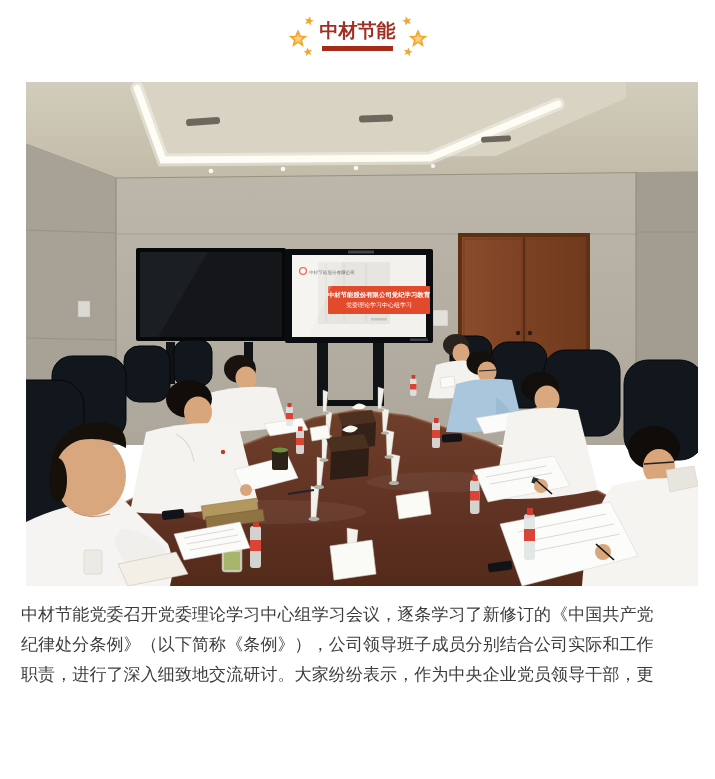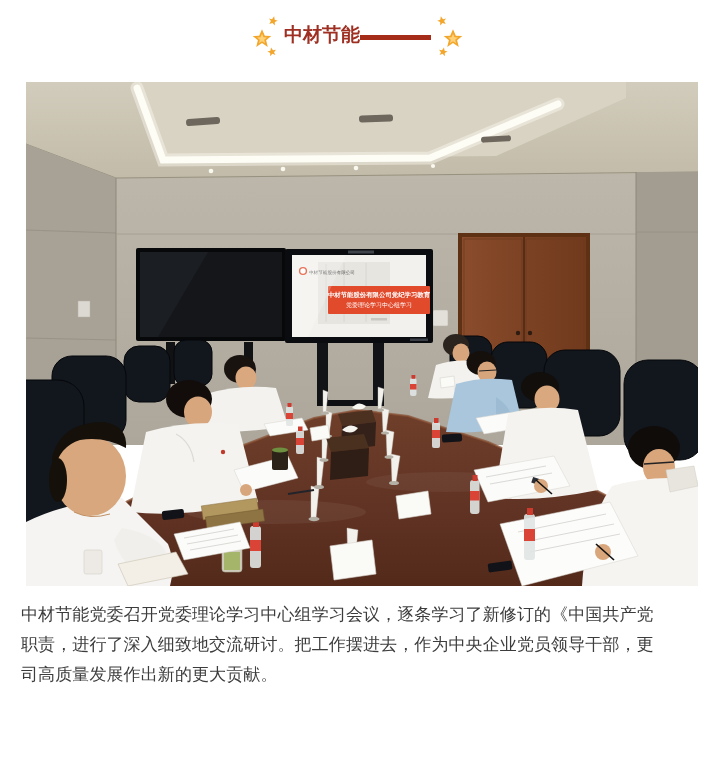--- a/index.html
+++ b/index.html
@@ -6,21 +6,21 @@
   body{
     width:715px;height:779px;background:#ffffff;position:relative;overflow:hidden;
     font-family:"Liberation Sans", sans-serif;
   }
   
   .badge{
     position:absolute;top:9px;left:0;right:0;height:52px;
     display:flex;justify-content:center;align-items:center;gap:6px;
   }
   .badge svg.stars{width:26px;height:46px;display:block;}
-  .brand{display:flex;flex-direction:row;align-items:center;}
+  .brand{display:flex;flex-direction:column;align-items:center;}
   .brand-title{
     font-size:19px;font-weight:bold;color:#9e2f22;letter-spacing:0px;line-height:22px;
   }
   .brand-underline{width:71px;height:5px;background:#a42c18;margin-top:4px;}
   
   .photo-wrap{position:absolute;left:26px;top:82px;width:672px;height:504px;}
   .photo-wrap svg{display:block;width:672px;height:504px;}
   
   .article{
     position:absolute;left:21px;top:600px;width:682px;
@@ -340,15 +340,15 @@
     <rect x="136" y="428" width="22" height="9" rx="2" transform="rotate(-6 147 432)"></rect>
     <rect x="416" y="352" width="20" height="8" rx="2" transform="rotate(-4 426 356)"></rect>
     <rect x="462" y="480" width="24" height="9" rx="2" transform="rotate(-8 474 484)"></rect>
   </g>
   <line x1="262" y1="412" x2="288" y2="408" stroke="#23242a" stroke-width="2"></line>
 </svg>
 </div>
 
 <div class="article">
   <div class="line">中材节能党委召开党委理论学习中心组学习会议，逐条学习了新修订的《中国共产党</div>
-  <div class="line">职责，进行了深入细致地交流研讨。把工作摆进去，作为中央企业党员领导干部，更</div>
-  <div class="line">司高质量发展作出新的更大贡献。</div>
+  <div class="line">纪律处分条例》（以下简称《条例》），公司领导班子成员分别结合公司实际和工作</div>
+  <div class="line">职责，进行了深入细致地交流研讨。大家纷纷表示，作为中央企业党员领导干部，更</div>
 </div>
 
 </body></html>

